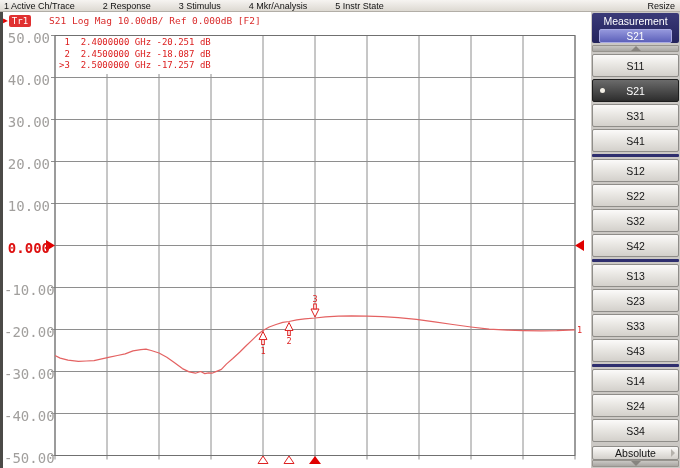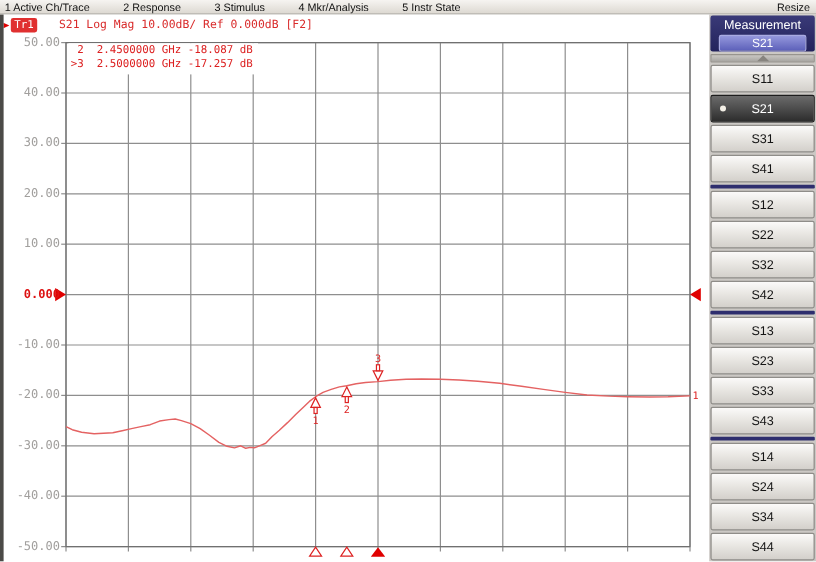--- a/index.html
+++ b/index.html
@@ -26,21 +26,21 @@
   .trace-arrow { color:#e00000; font-size:8px; line-height:15px; margin-right:1px; }
   .trace-badge { background:#e03030; color:#fff; padding:1px 3px; border-radius:2px;
     font-size:9px; margin-right:18px; }
   .trace-text { white-space:pre; }
 
   
   #chart-svg { position:absolute; left:0; top:0; width:680px; height:468px; z-index:1; }
 
   
   .y-label { position:absolute; left:4px; width:46px; text-align:right;
-    font-family:"DejaVu Sans Mono", monospace; font-size:10px; color:#a19f9d;
+    font-family:"DejaVu Sans Mono", monospace; font-size:14px; color:#a19f9d;
     z-index:2; white-space:nowrap; }
   .y-label.ref { color:#dd1111;font-weight:bold; }
 
   
   .marker-readout { position:absolute; left:57px; top:36px; background:#fff;
     padding:1px 4px 2px 2px; z-index:2; font-family:"DejaVu Sans Mono", monospace;
     font-size:9px; line-height:11.5px; color:#dc2020; }
   .m-row { white-space:pre; }
 
   
@@ -159,20 +159,21 @@
       <polygon points="315,456 309,464 321,464" fill="#e00000"></polygon>
     </svg>
 
   <div class="traceinfo">
     <span class="trace-arrow">▶</span>
     <span class="trace-badge">Tr1</span>
     <span class="trace-text">S21 Log Mag 10.00dB/ Ref 0.000dB [F2]</span>
   </div>
 
   <div class="marker-readout">
+      <div class="m-row"> 1  2.4000000 GHz -20.251 dB</div>
       <div class="m-row"> 2  2.4500000 GHz -18.087 dB</div>
       <div class="m-row">&gt;3  2.5000000 GHz -17.257 dB</div>
     </div>
 
   <div>
       <div class="y-label" style="top: 30px;">50.00</div>
       <div class="y-label" style="top: 72px;">40.00</div>
       <div class="y-label" style="top: 114px;">30.00</div>
       <div class="y-label" style="top: 156px;">20.00</div>
       <div class="y-label" style="top: 198px;">10.00</div>
@@ -235,23 +236,20 @@
         <div class="sb-sep"></div>
         <div class="sb-btn">
           <span>S14</span>
         </div>
         <div class="sb-btn">
           <span>S24</span>
         </div>
         <div class="sb-btn">
           <span>S34</span>
         </div>
-        <div class="sb-btn">
-          <span>S44</span>
-        </div>
       </div>
     <div class="sb-sep-static"></div>
     <div class="sb-btn sb-abs">
       <span>Absolute</span>
       <span class="abs-arrow"></span>
     </div>
     <div class="sb-spacer"></div>
     <div class="sb-scroll bottom">
       <span class="tri-down"></span>
     </div>

